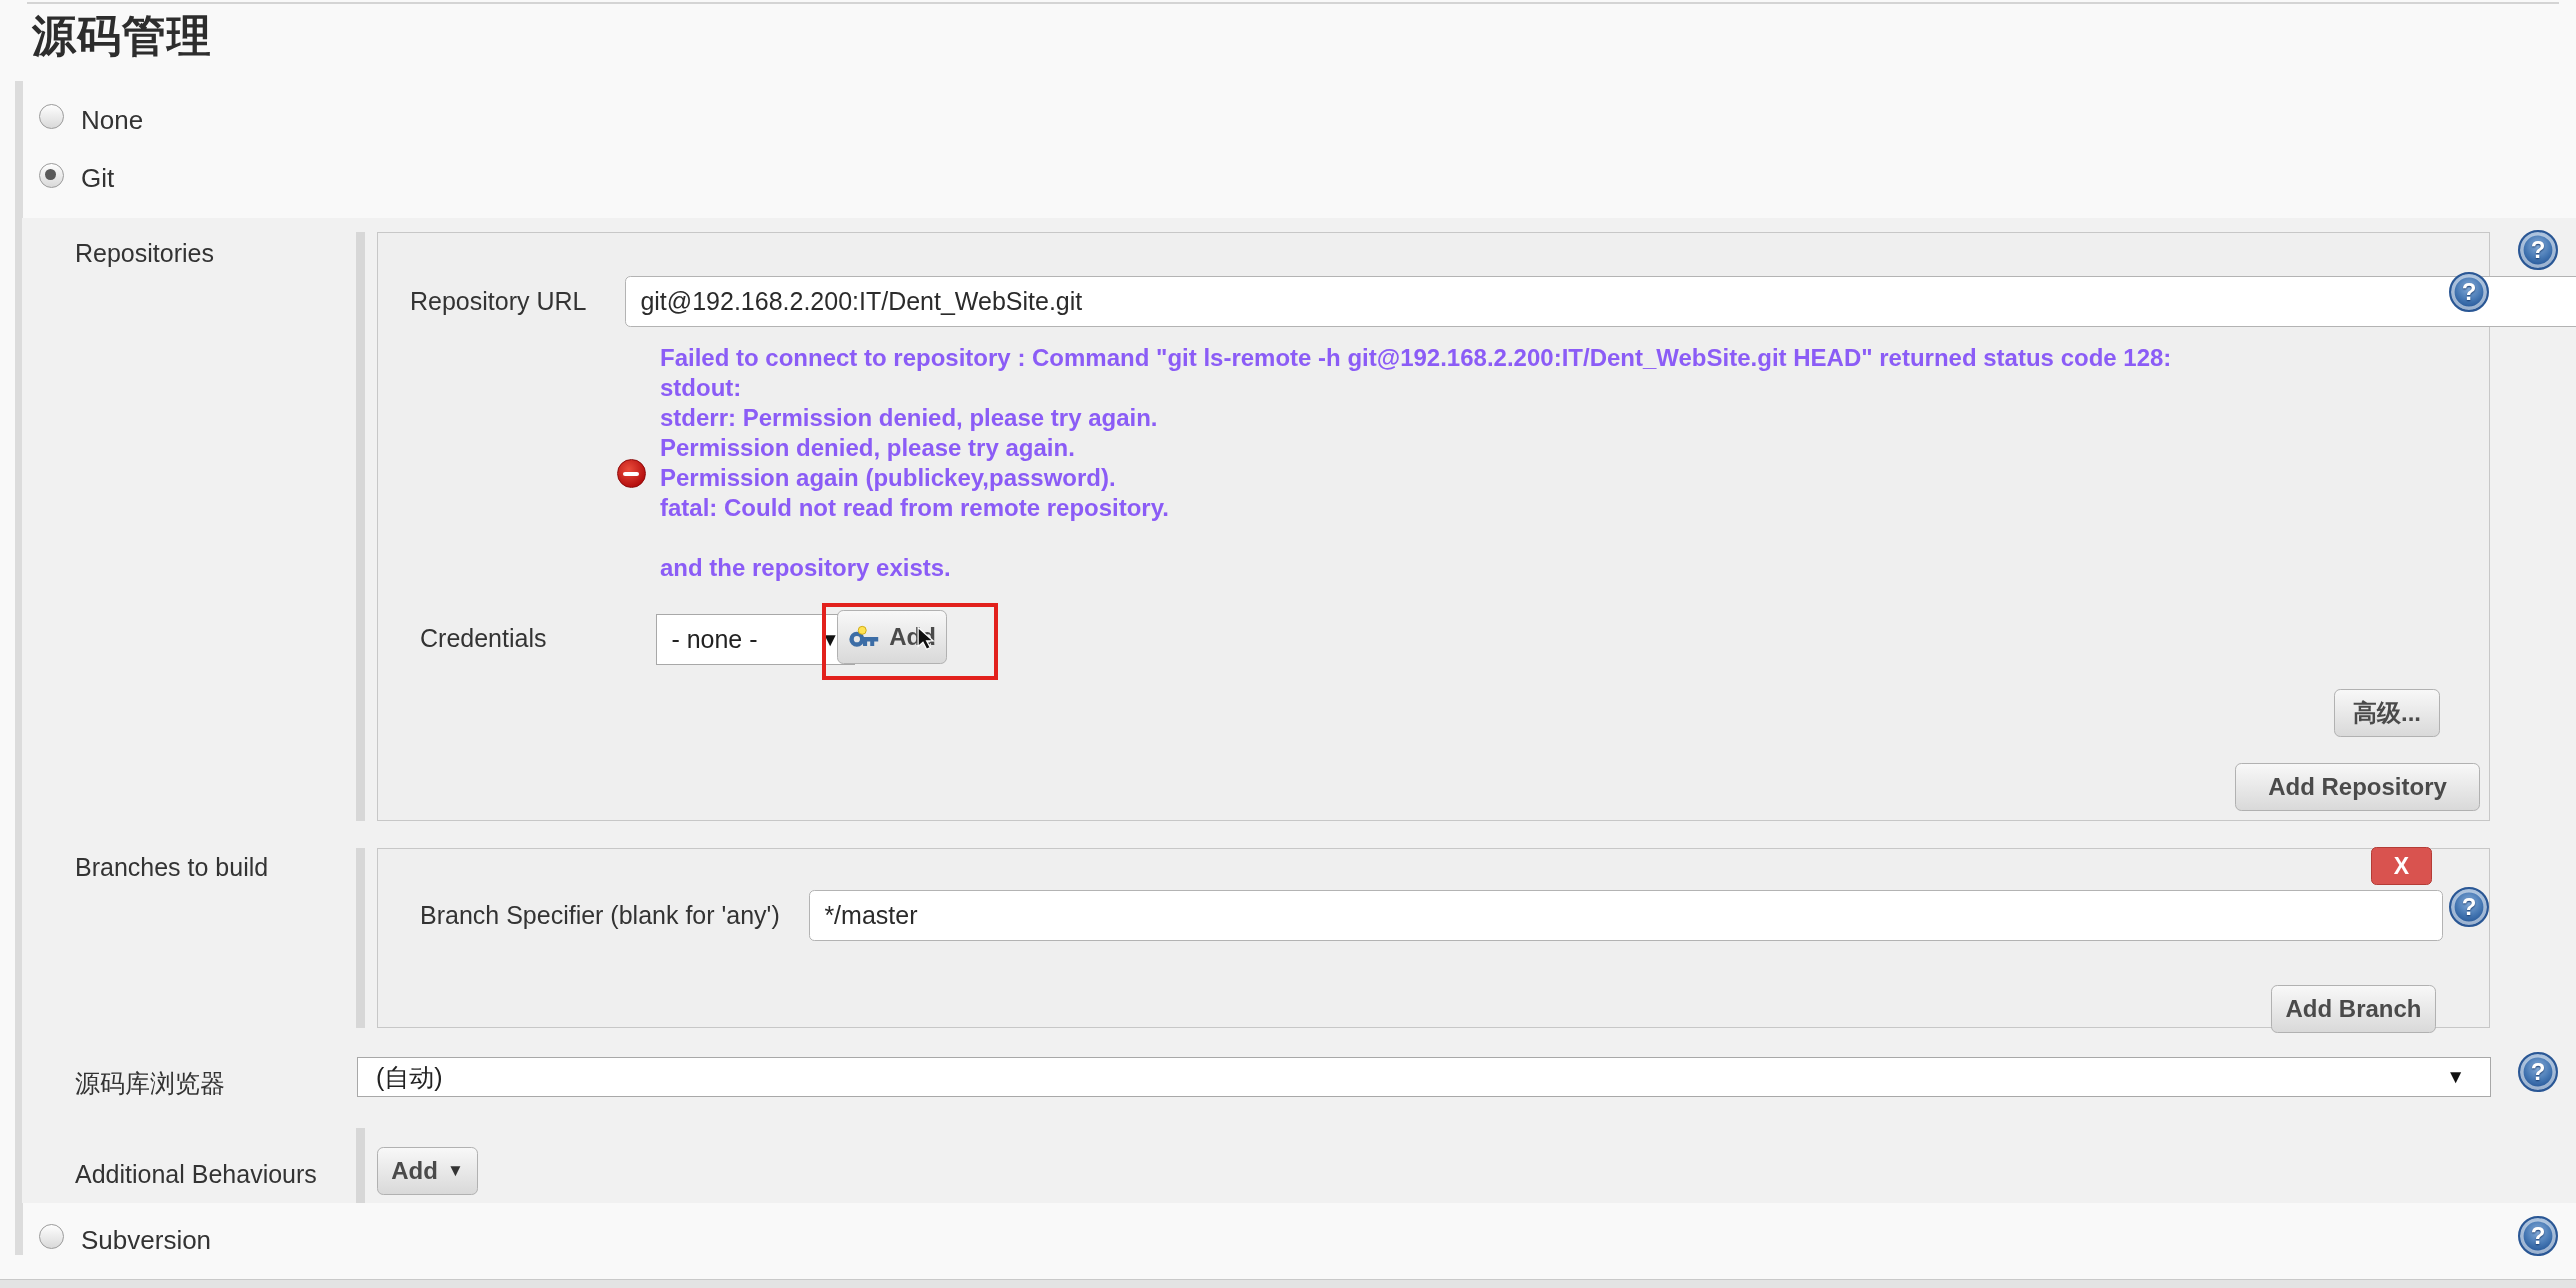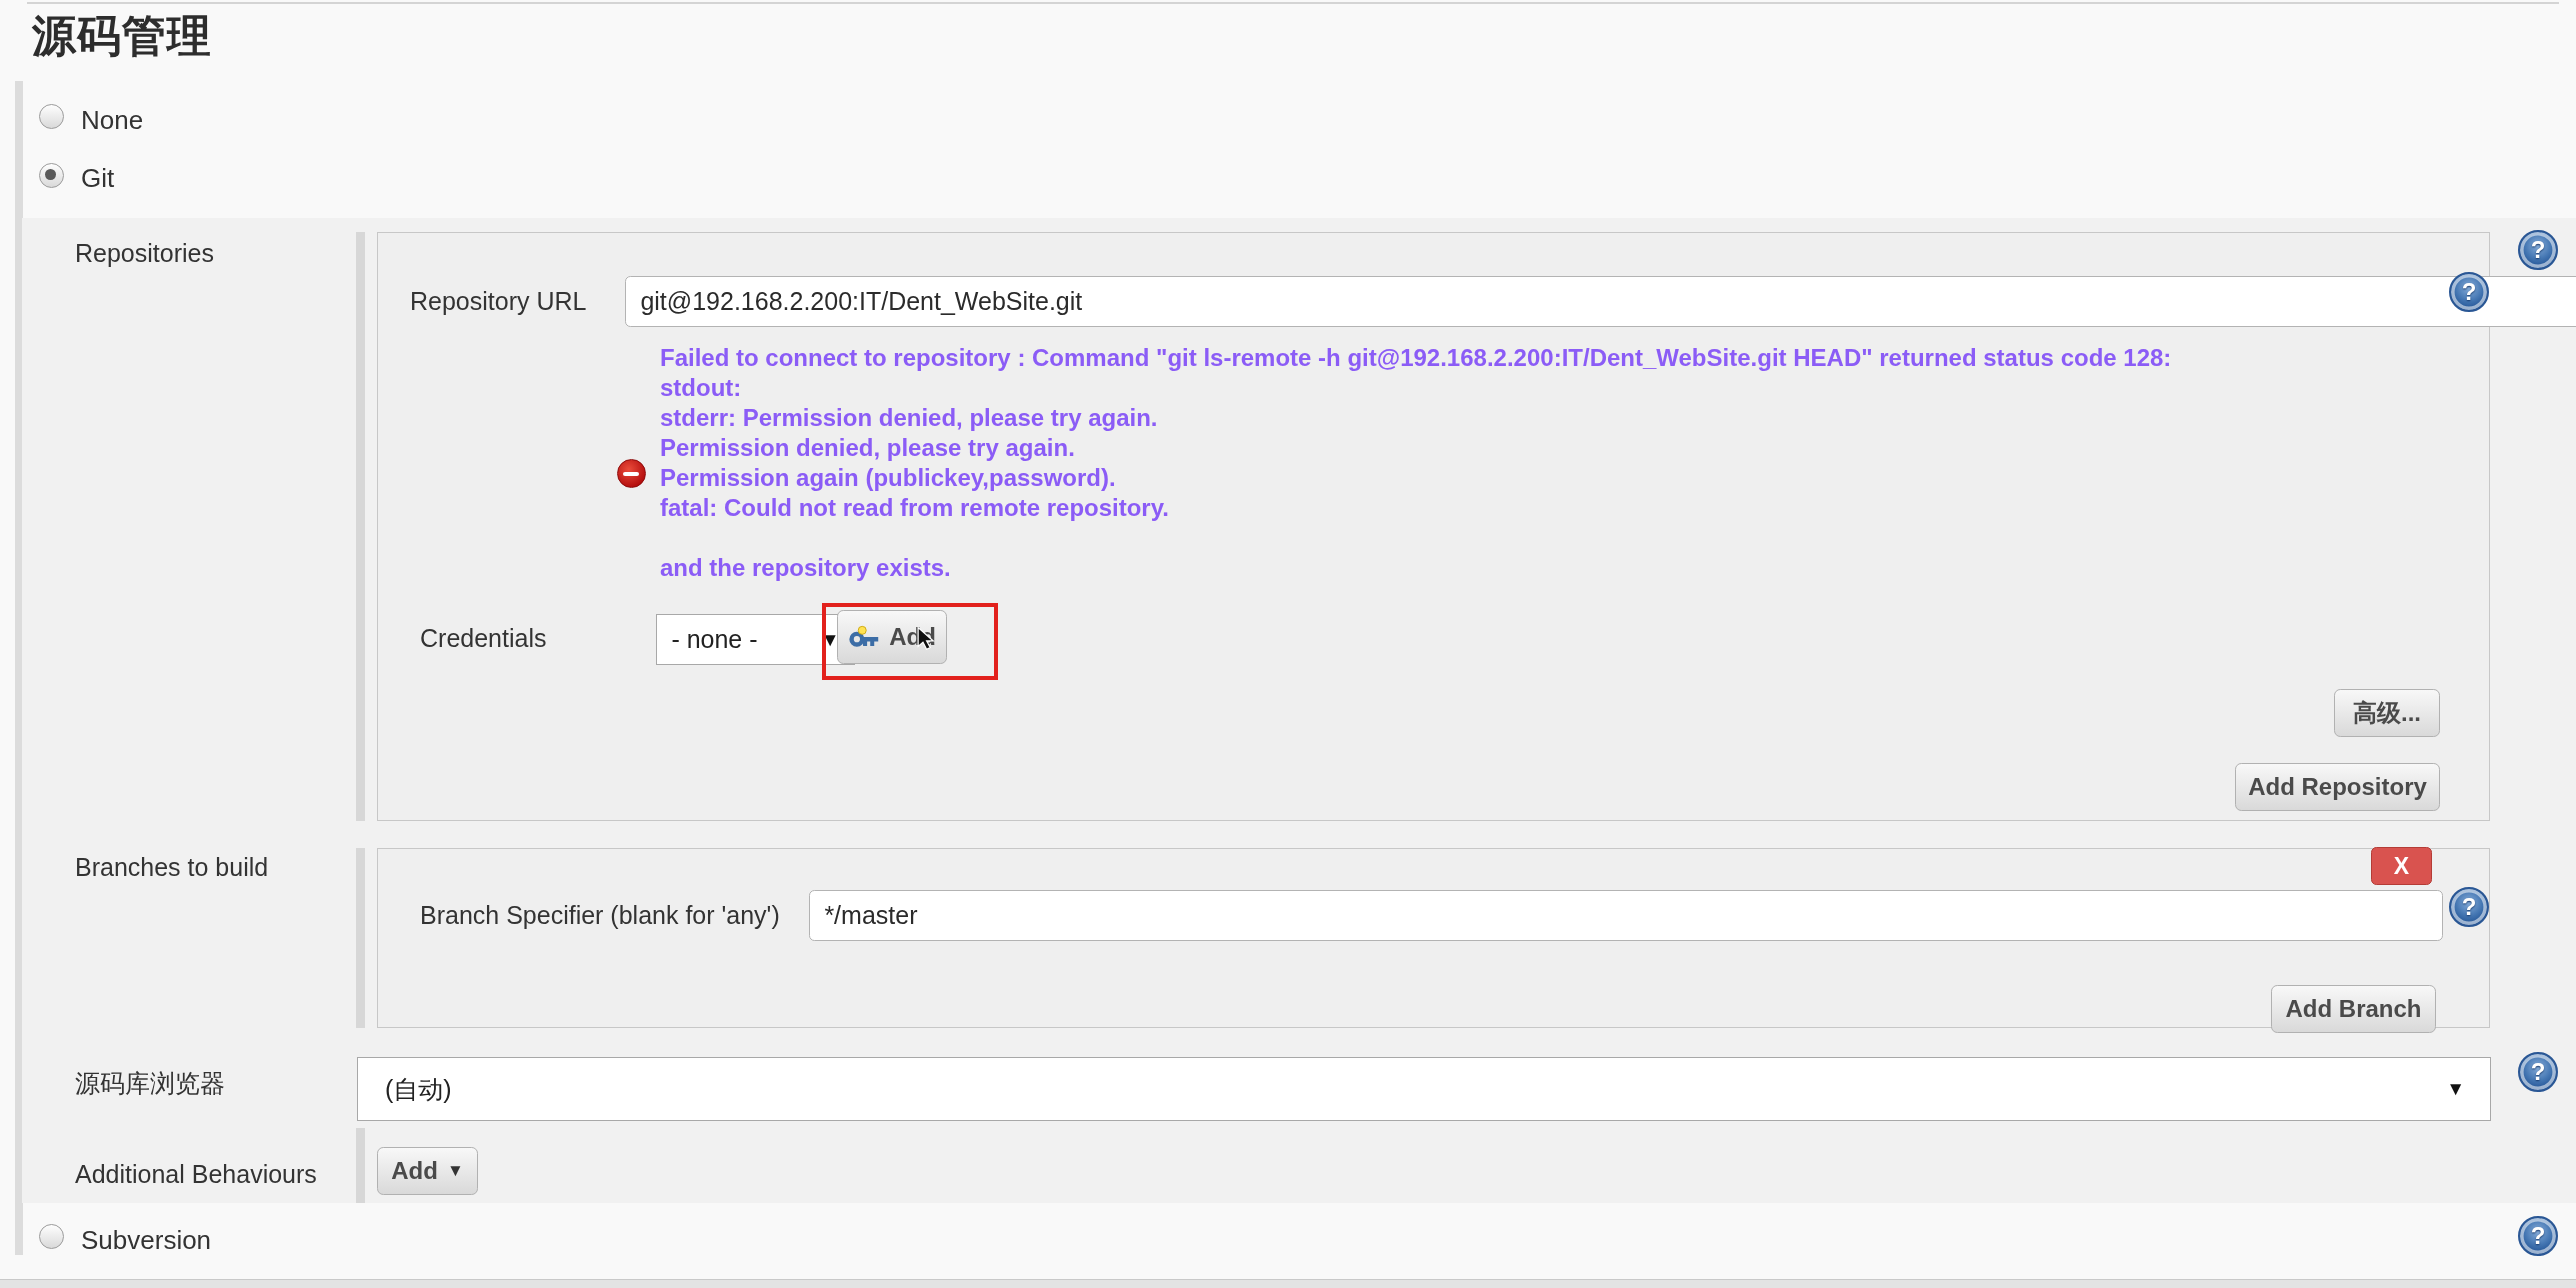--- a/index.html
+++ b/index.html
@@ -179,21 +179,21 @@
     <svg class="cursor-icon" style="left:79px; top:16px;" width="18" height="23" viewBox="0 0 14 19">
       <path d="M0.5 0.5 L0.5 16 L4.5 12.5 L7.5 18.5 L10.5 17 L7.5 11.5 L13 11.5 Z" fill="#111" stroke="#fff" stroke-width="1"></path>
     </svg>
   </button>
 
   <div class="annotation-rect" style="left:444px; top:370px; width:176px; height:77px;"></div>
 
   <button class="btn" style="left:1956px; top:456px; width:106px; height:48px;">
     <span>高级...</span>
   </button>
-  <button class="btn" style="left:1857px; top:530px; width:205px; height:48px;">
+  <button class="btn" style="left:1857px; top:530px; width:245px; height:48px;">
     <span>Add Repository</span>
   </button>
 </div>
 
 <div class="help-icon" style="left:2518px; top:230px;">
   <span>?</span>
 </div>
 <div class="help-icon" style="left:2449px; top:272px;">
   <span>?</span>
 </div>
@@ -212,21 +212,21 @@
   <button class="btn" style="left:1893px; top:136px; width:165px; height:48px;">
     <span>Add Branch</span>
   </button>
 </div>
 
 <div class="help-icon" style="left:2449px; top:887px;">
   <span>?</span>
 </div>
 
 <div class="abs section-label" style="left:75px; top:1067px;">源码库浏览器</div>
-<div class="select" style="left:357px; top:1057px; width:2134px; height:64px; padding-left:27px;">
+<div class="select" style="left:357px; top:1057px; width:2134px; height:40px; padding-left:18px;">
   <span>(自动)</span>
   <span class="dd-arrow" style="right:25px;">▼</span>
 </div>
 <div class="help-icon" style="left:2518px; top:1052px;">
   <span>?</span>
 </div>
 
 <div class="abs section-label" style="left:75px; top:1160px;">Additional Behaviours</div>
 <div class="abs nested-bar" style="left:356px; top:1128px; height:75px;"></div>
 <button class="btn" style="left:377px; top:1147px; width:101px; height:48px;">

